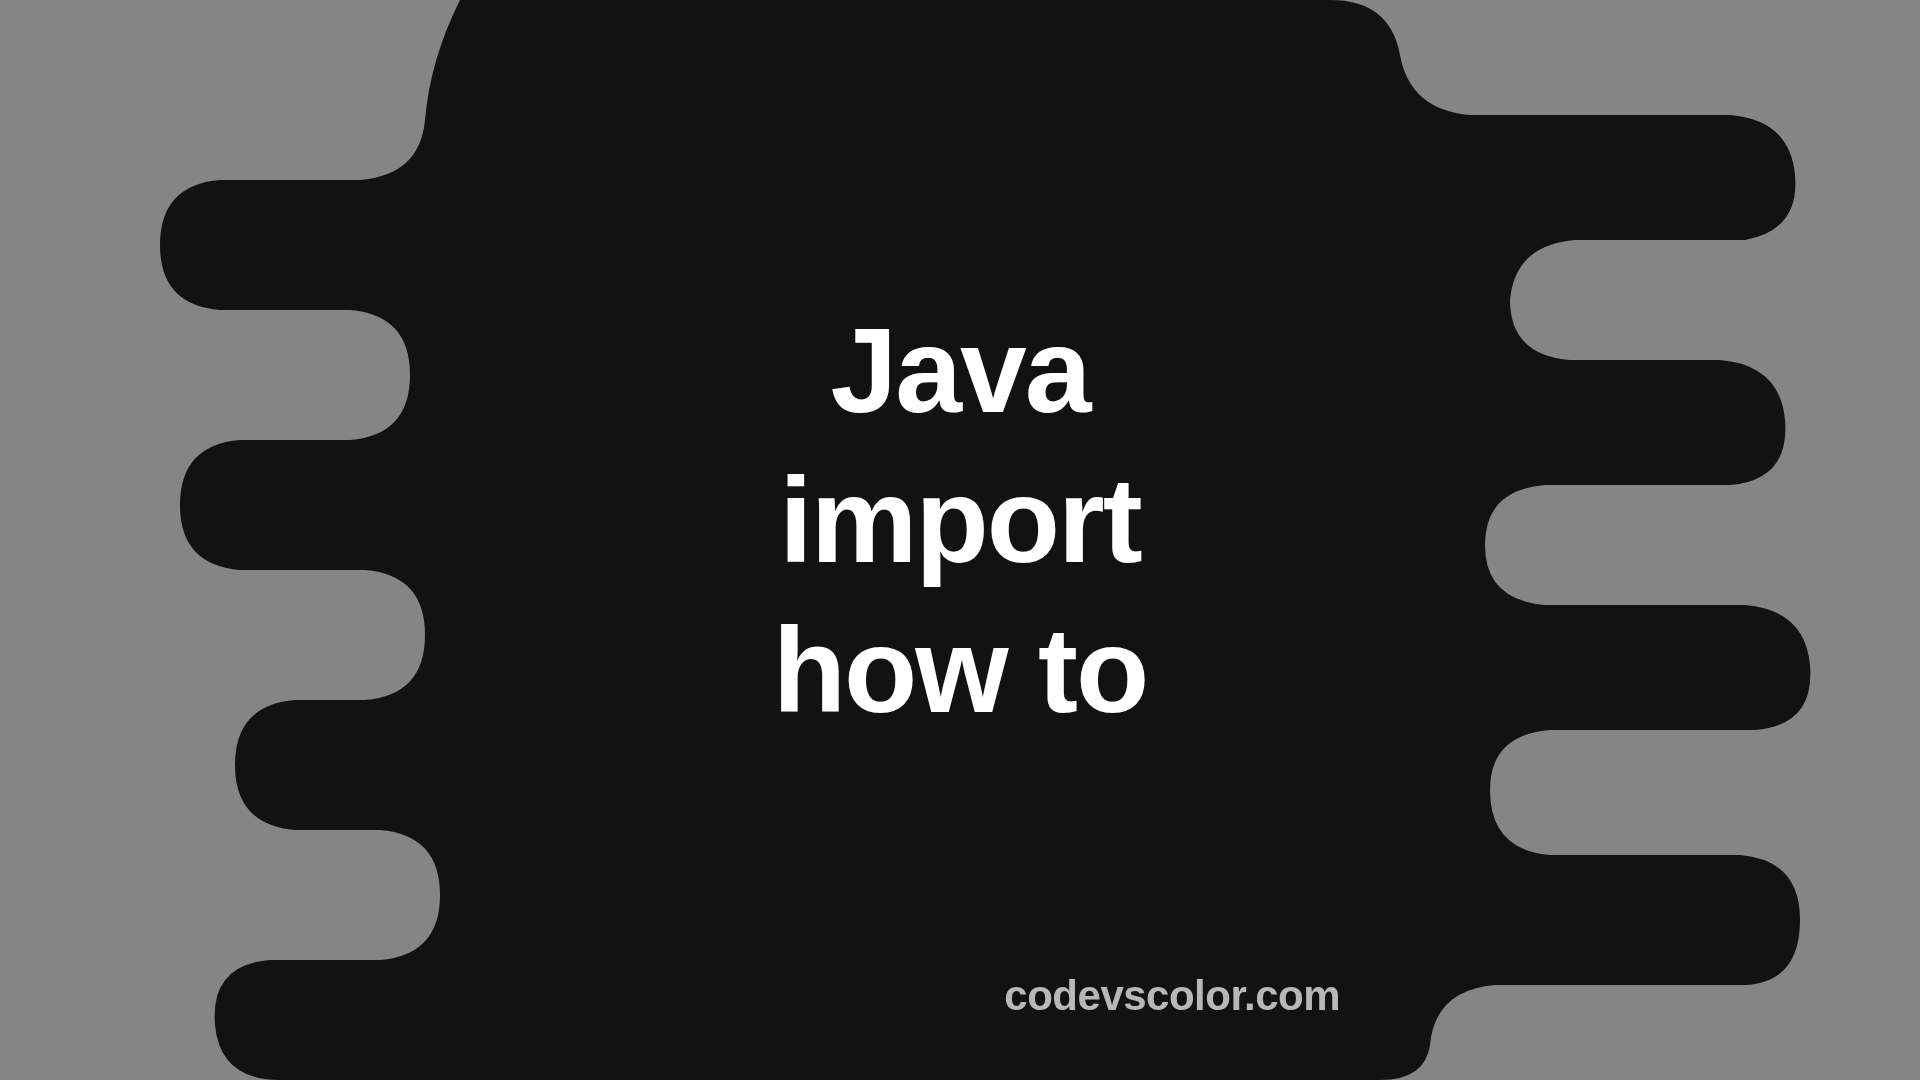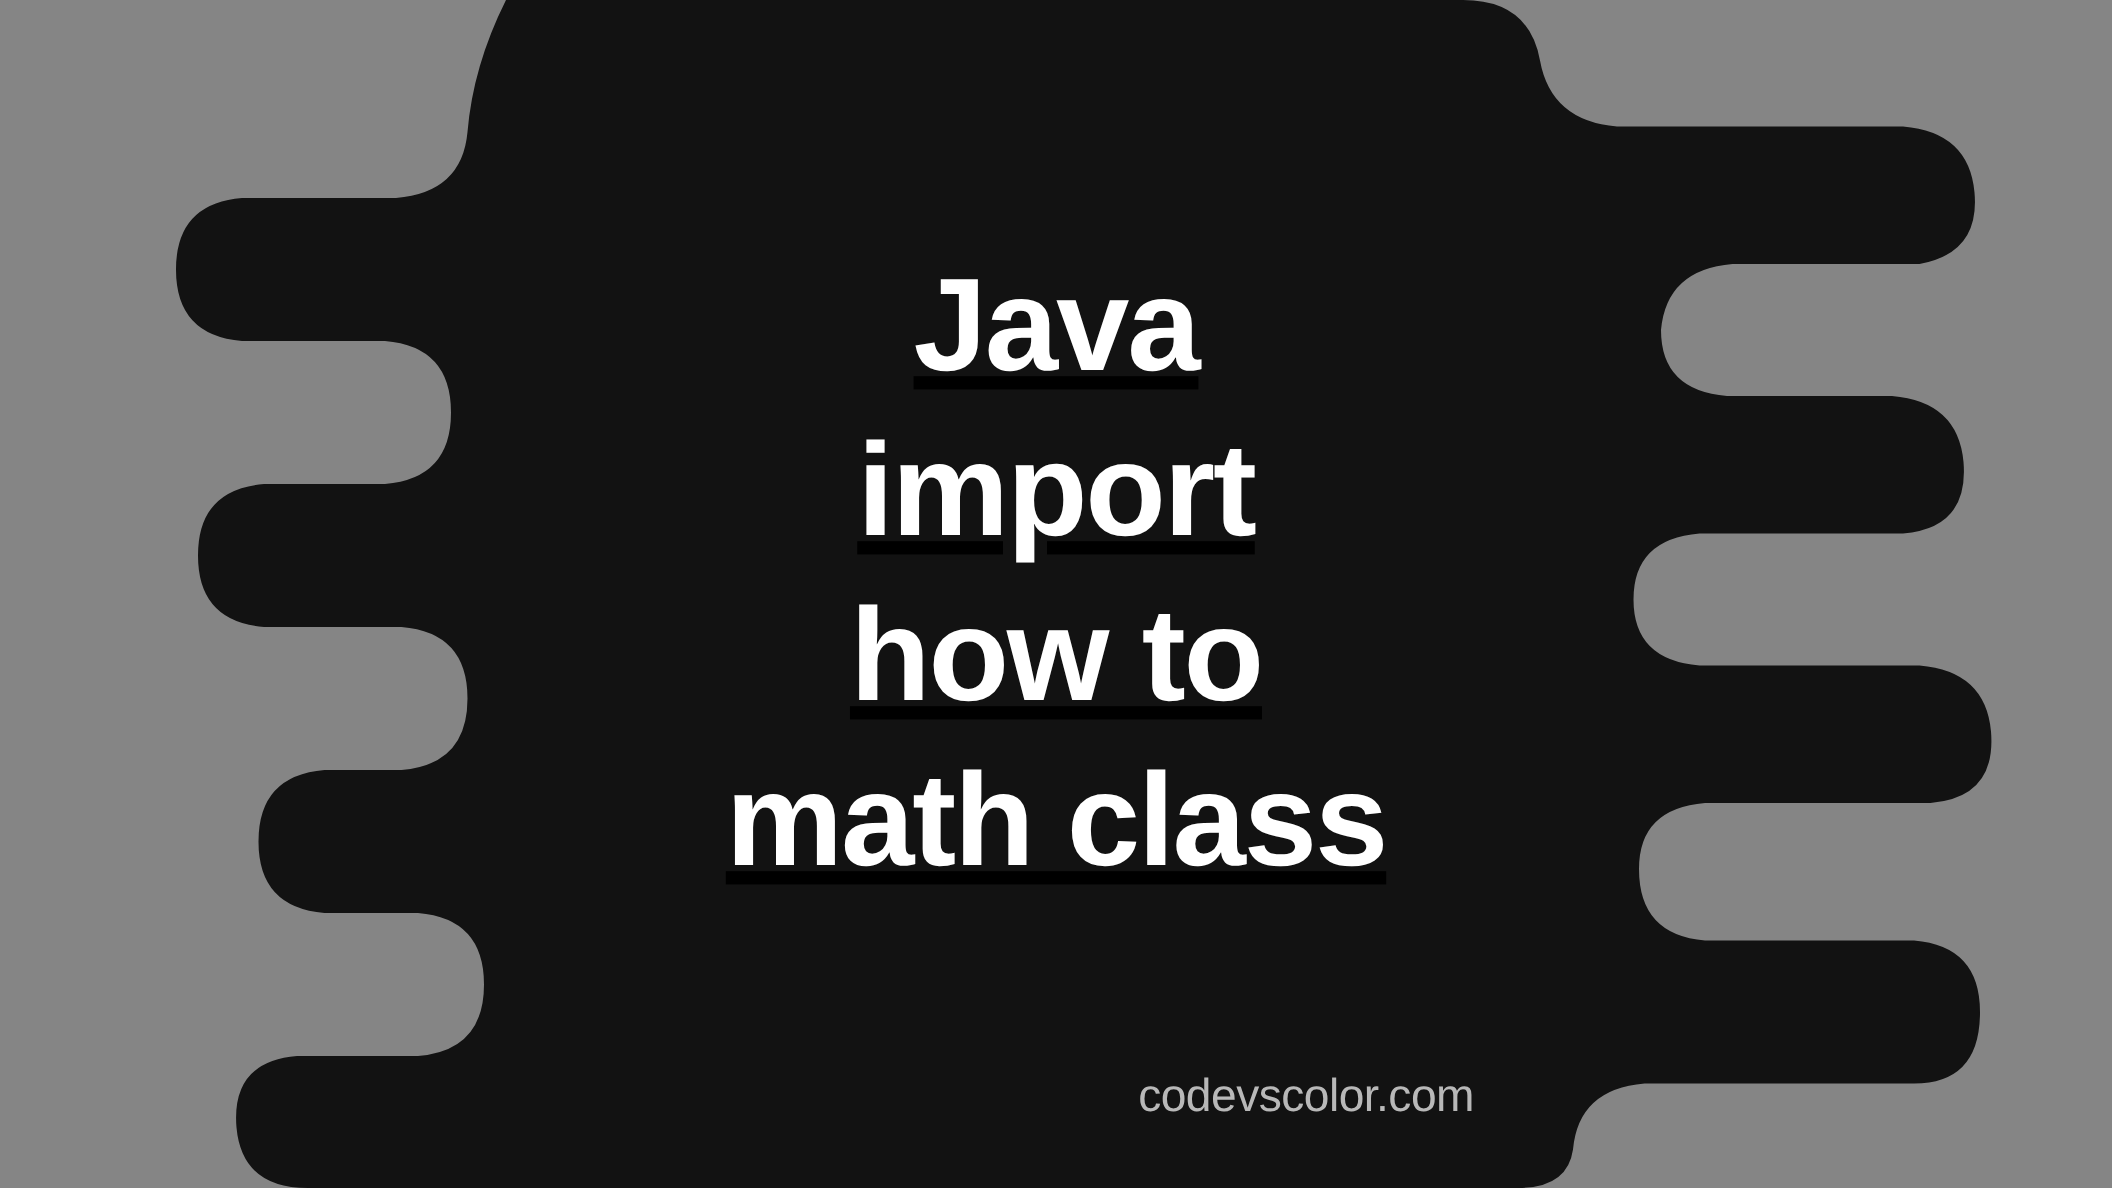--- a/index.html
+++ b/index.html
@@ -35,36 +35,35 @@
       top: 0;
       left: 0;
       width: 100%;
       height: 100%;
       display: flex;
       flex-direction: column;
       align-items: center;
       justify-content: center;
       text-align: center;
       padding-bottom: 40px;
-      text-decoration: underline;
     }
     .title-text {
       color: #ffffff;
       font-weight: 700;
       font-size: 120px;
       line-height: 1.25;
       letter-spacing: -2px;
     }
     .watermark {
       position: absolute;
       right: 580px;
       bottom: 60px;
       color: #b8b8b8;
       font-size: 42px;
-      font-weight: 400;
+      font-weight: 700;
       letter-spacing: -0.5px;
     }
   </style>
 </head>
 <body>
 
 <div class="shape-container">
   <svg class="shape" viewBox="0 0 1920 1080" preserveAspectRatio="xMidYMid meet">
     <path fill="#121212" d="
       M 460 0 
@@ -119,16 +118,15 @@
       L 360 180
       Q 420 175 425 120
       Q 430 60 460 0
       Z
     "></path>
   </svg>
   <div class="content">
     <div class="title-text">Java</div>
     <div class="title-text">import</div>
     <div class="title-text">how to</div>
-    <div class="title-text">math class</div>
   </div>
   <div class="watermark">codevscolor.com</div>
 </div>
 
 </body></html>

